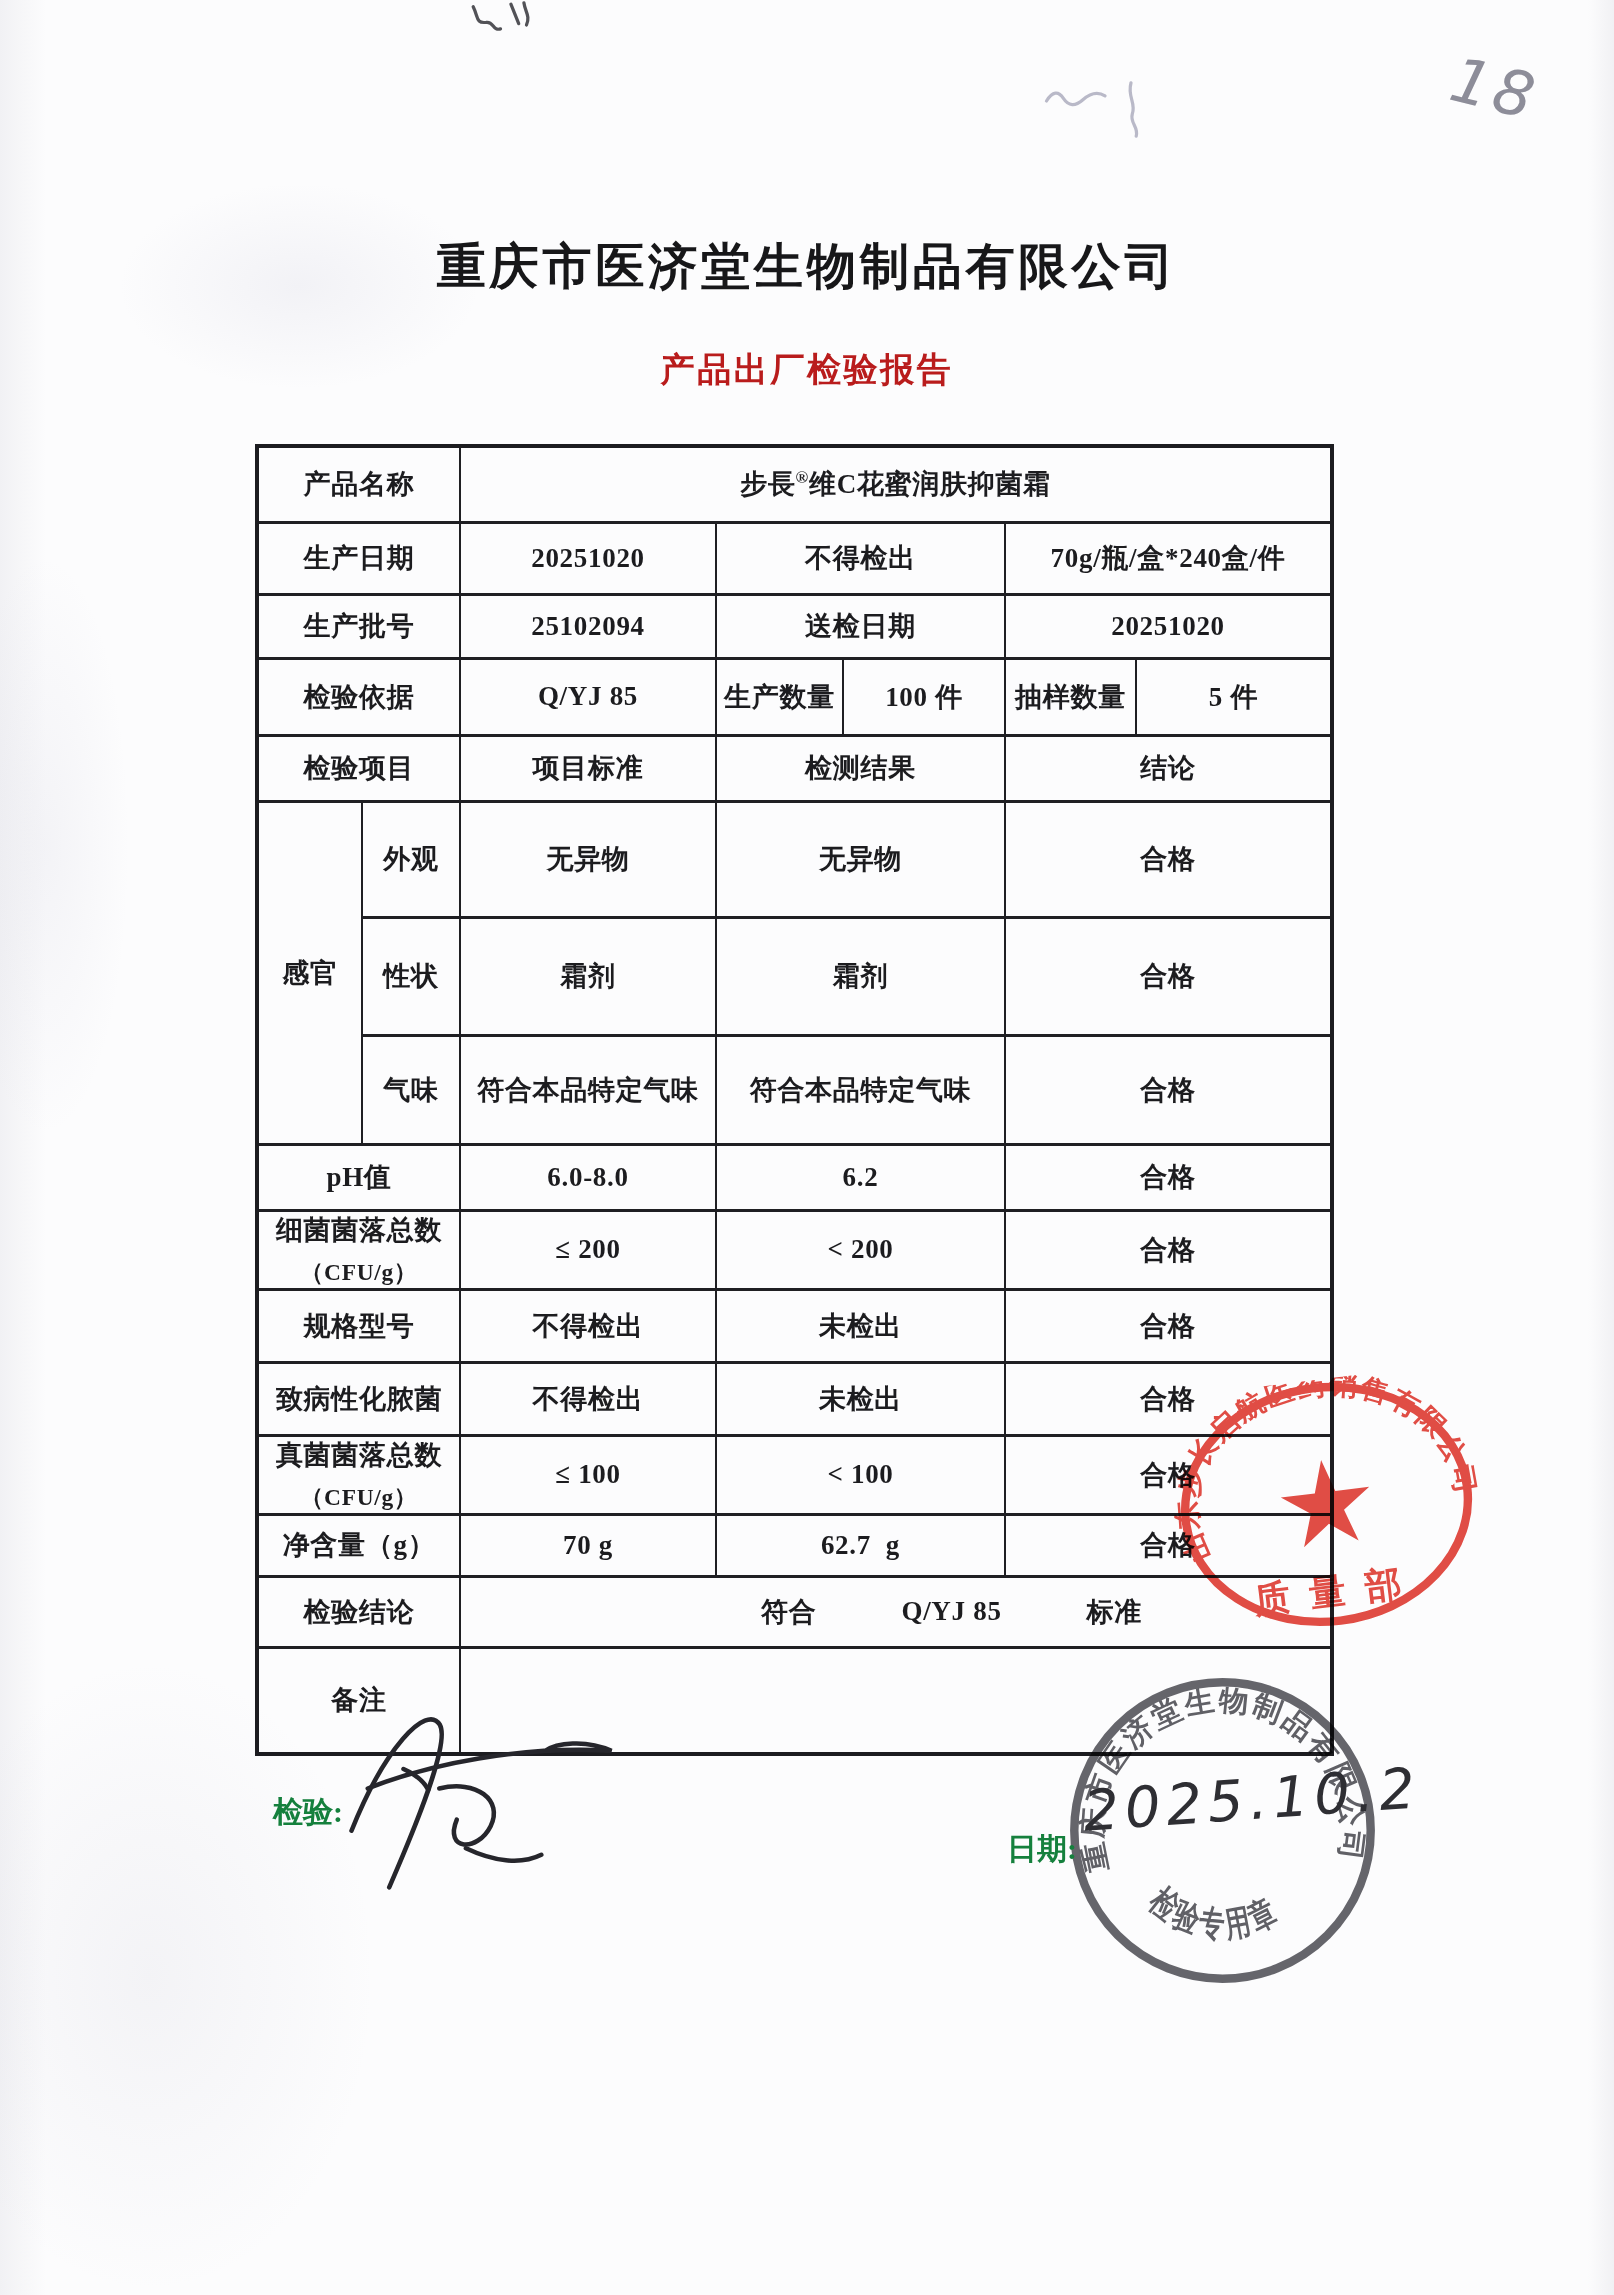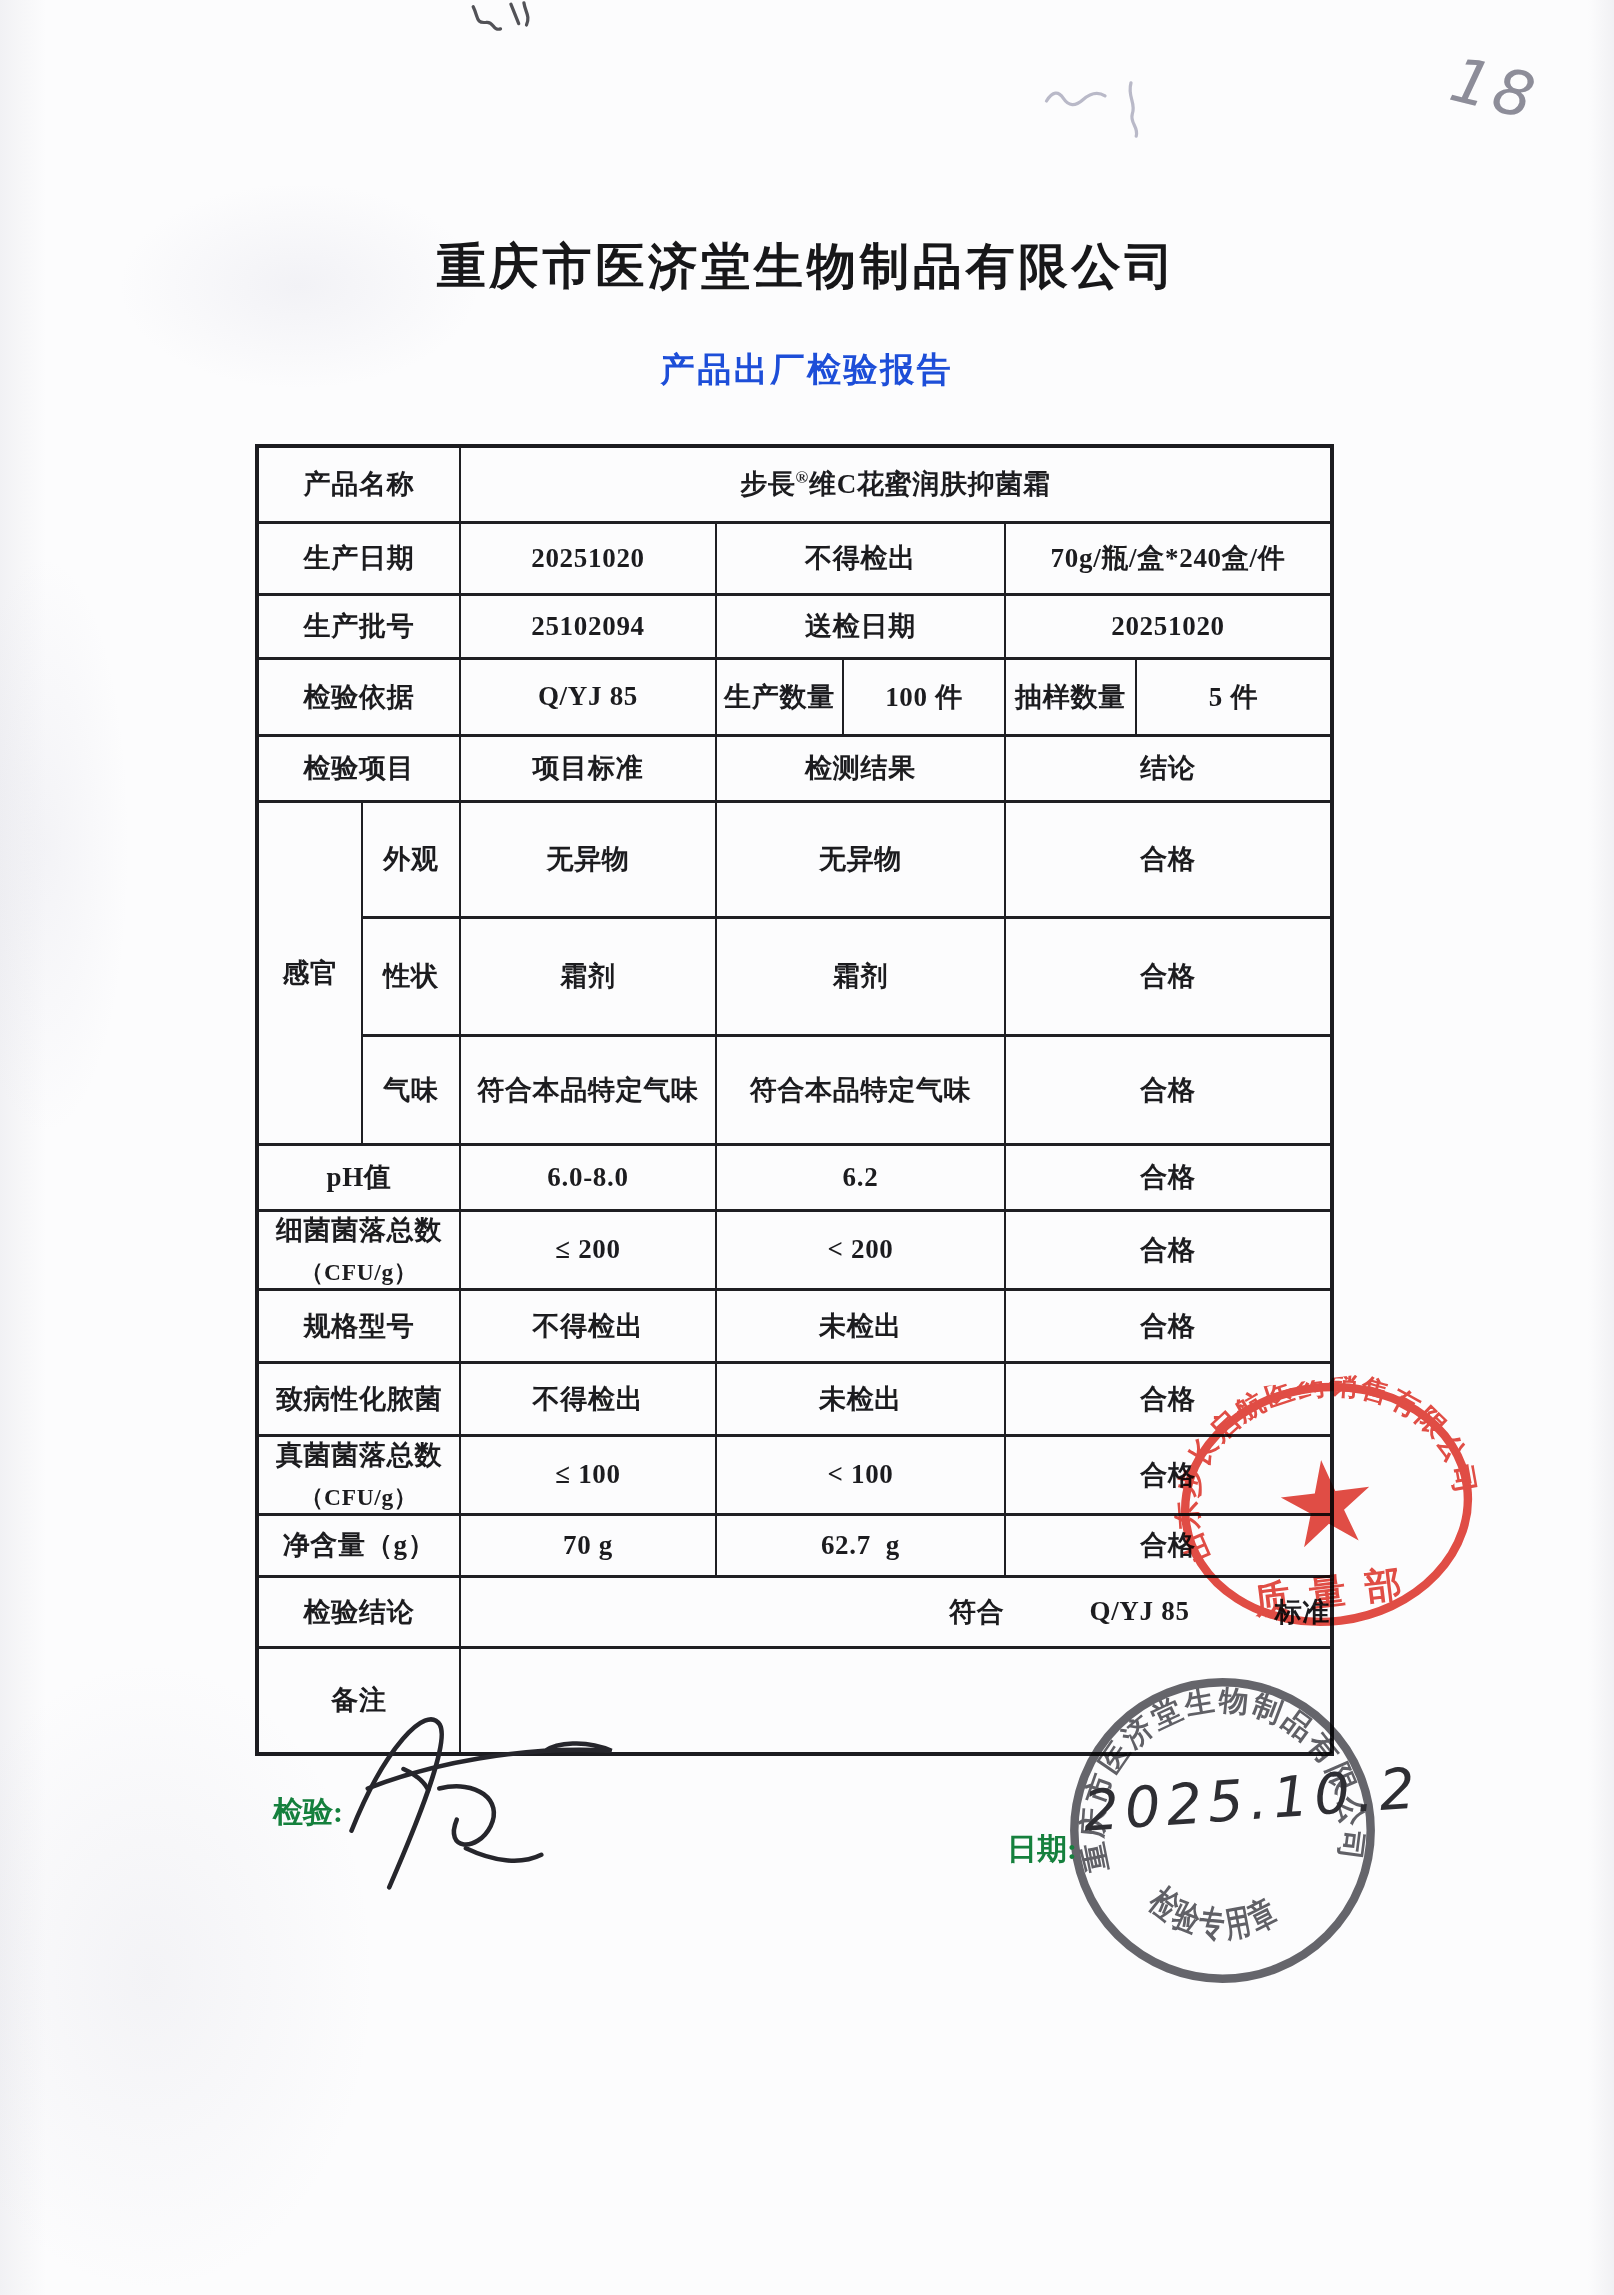--- a/index.html
+++ b/index.html
@@ -7,21 +7,21 @@
     position:relative;width:1614px;height:2295px;background:#fcfcfd;overflow:hidden;
     font-family:"Liberation Serif","DejaVu Serif",serif;color:#1d1d20;
   }
   .smudge{position:absolute;pointer-events:none;}
   .company-title{
     position:absolute;top:234px;left:0;width:100%;text-align:center;
     font-size:49px;font-weight:700;letter-spacing:3.9px;color:#171719;
   }
   .report-title{
     position:absolute;top:347px;left:0;width:100%;text-align:center;
-    font-size:34px;font-weight:700;letter-spacing:2.6px;color:#1d4ed8;
+    font-size:34px;font-weight:700;letter-spacing:2.6px;color:#b91c1c;
   }
   table.report{
     position:absolute;left:255px;top:444px;width:1076px;
     border-collapse:collapse;table-layout:fixed;
     border:4.6px solid #1c1c20;
   }
   table.report td{
     border:2px solid #1f1f23;border-top-width:3.3px;border-bottom-width:3.3px;
     text-align:center;vertical-align:middle;padding:0;
     font-size:27px;font-weight:700;color:#1c1c1f;letter-spacing:0.7px;
@@ -29,21 +29,21 @@
   tr.r1{height:76px}tr.r2{height:72px}tr.r3{height:64px}tr.r4{height:77px}
   tr.r5{height:66px}tr.r6{height:116px}tr.r7{height:118px}tr.r8{height:109px}
   tr.r9{height:66px}tr.r10{height:75px}tr.r11{height:73px}tr.r12{height:73px}
   tr.r13{height:68px}tr.r14{height:62px}tr.r15{height:71px}tr.r16{height:107px}
   td .sub{display:block;font-size:23.4px;margin-top:8px;}
   .pre{white-space:pre;margin-top:28px;}
   .sup{font-size:17px;vertical-align:super;}
   td.small{font-size:25px;letter-spacing:0;}
   td.result-right{text-align:right;padding-right:59px;}
   td.conclusion-cell{text-align:left;}
-  .concl-wrap{display:flex;justify-content:flex-end;align-items:center;
+  .concl-wrap{display:flex;justify-content:center;align-items:center;
     padding-left:112px;gap:85px;}
   .footer-label{position:absolute;font-size:30px;font-weight:700;color:#15803d;}
   .hand-date{
     position:absolute;left:1083px;top:1767px;z-index:6;
     font-family:"DejaVu Sans",sans-serif;font-style:italic;font-weight:400;
     font-size:56px;letter-spacing:5.9px;color:#2e2e33;transform:rotate(-4deg);
   }
   .page-num{
     position:absolute;left:1451px;top:52px;
     font-family:"DejaVu Sans",sans-serif;font-style:italic;

